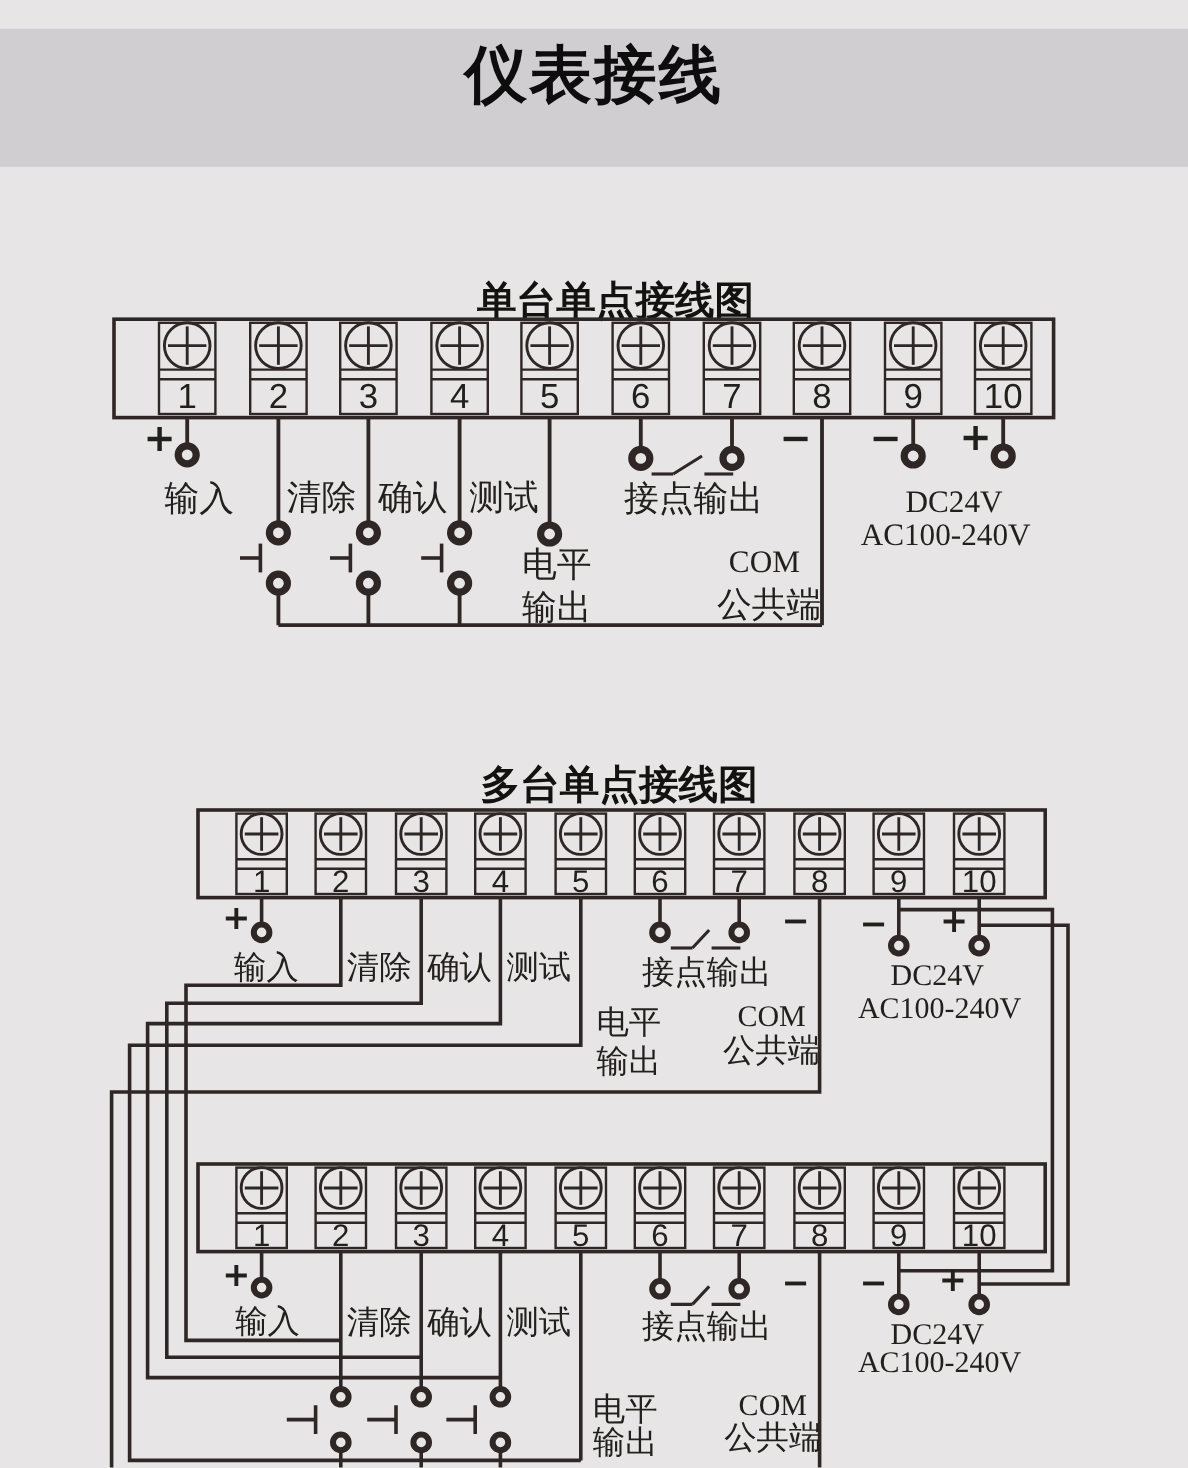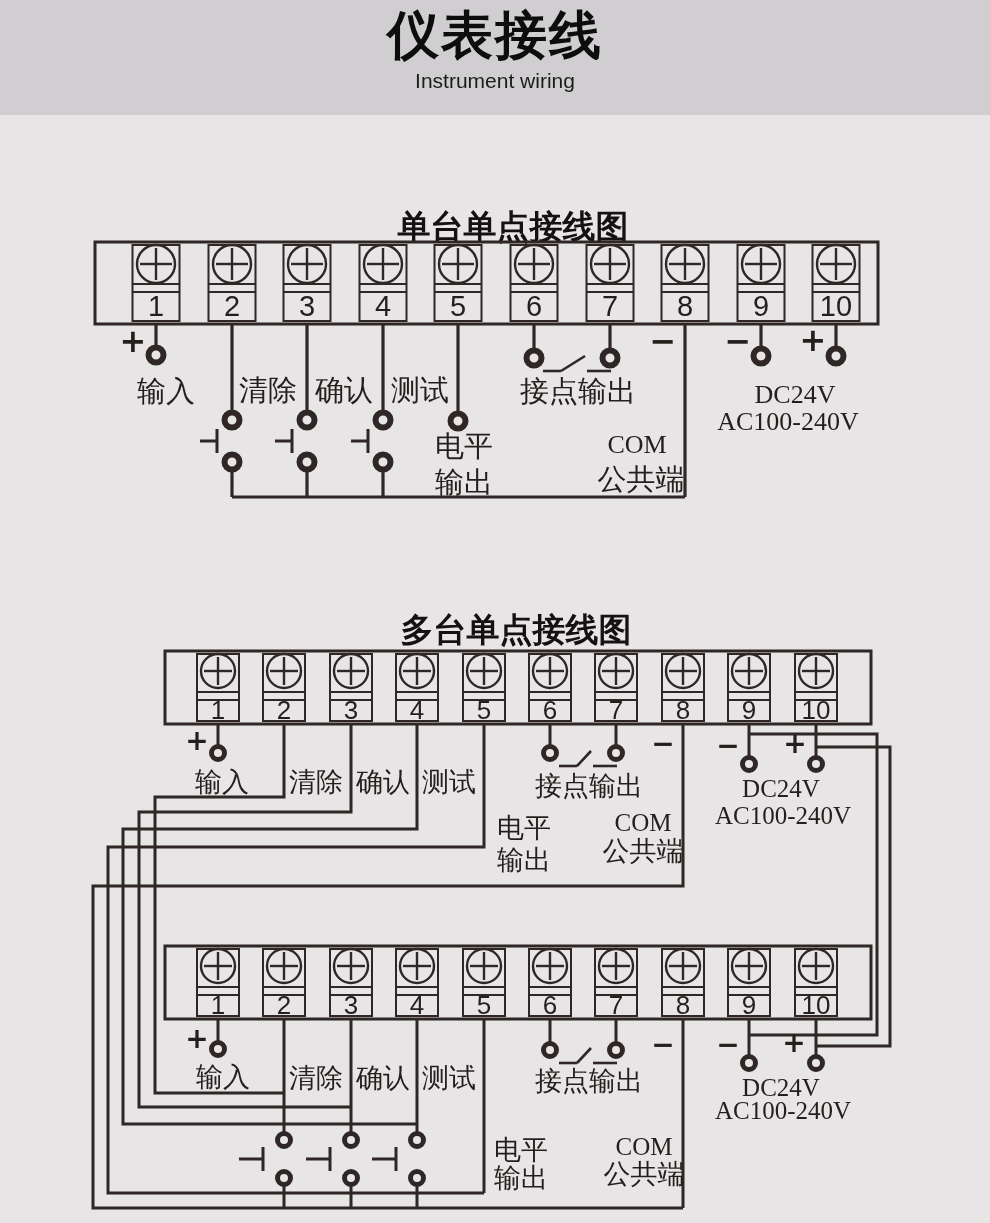--- a/index.html
+++ b/index.html
@@ -1,36 +1,35 @@
 <!DOCTYPE html>
 <html><head>
 <meta charset="utf-8">
 <style>
   html,body{margin:0;padding:0;}
   body{width:990px;height:1223px;background:#e7e5e6;font-family:"Liberation Sans",sans-serif;overflow:hidden;}
   .hdr{width:990px;height:115px;background:#d0ced0;text-align:center;}
-  .hdr .t{padding-top:12px;font-size:52px;line-height:56px;font-weight:bold;color:#0d0d0d;letter-spacing:2px;font-family:Liberation Mono, monospace;}
+  .hdr .t{padding-top:12px;font-size:52px;line-height:56px;font-weight:bold;color:#0d0d0d;letter-spacing:2px;font-family:Liberation Serif, serif;margin-top:24px;}
   .hdr .s{font-size:21px;line-height:22px;color:#1c1c1c;margin-top:2px;font-family:"Liberation Sans",sans-serif;}
   svg{display:block;}
   .ttl{font:bold 33px "Liberation Sans",sans-serif;fill:#141210;text-anchor:middle;}
   .lbl{font:29px "Liberation Serif",serif;fill:#231f1c;text-anchor:middle;}
   .lbl2{font:27px "Liberation Serif",serif;fill:#231f1c;text-anchor:middle;}
   .lat{font:26px "Liberation Serif",serif;fill:#231f1c;text-anchor:middle;}
   .lat2{font:25px "Liberation Serif",serif;fill:#231f1c;text-anchor:middle;}
   .sgn{font:bold 32px "DejaVu Sans",sans-serif;fill:#231f1c;text-anchor:middle;}
   .sgn2{font:bold 28px "DejaVu Sans",sans-serif;fill:#231f1c;text-anchor:middle;}
   .num{font:29px "Liberation Sans",sans-serif;fill:#231f1c;text-anchor:middle;}
   .num2{font:26px "Liberation Sans",sans-serif;fill:#231f1c;text-anchor:middle;}
 </style>
 </head>
 <body>
 
 <div class="hdr">
   <div class="t">仪表接线</div>
-  <div class="s">Instrument wiring</div>
 </div>
 
 <svg width="990" height="1108" viewBox="0 115 990 1108" xmlns="http://www.w3.org/2000/svg">
 
   <g>
     <text class="ttl" x="513" y="238">单台单点接线图</text>
     <g id="d1-gfx">
         <rect x="95" y="242" width="783" height="82" fill="none" stroke="#2f2725" stroke-width="3"></rect>
         <rect x="132.5" y="245" width="47" height="76" fill="none" stroke="#2f2725" stroke-width="2"></rect>
         <circle cx="156" cy="264" r="19" fill="none" stroke="#2f2725" stroke-width="2.4"></circle>

